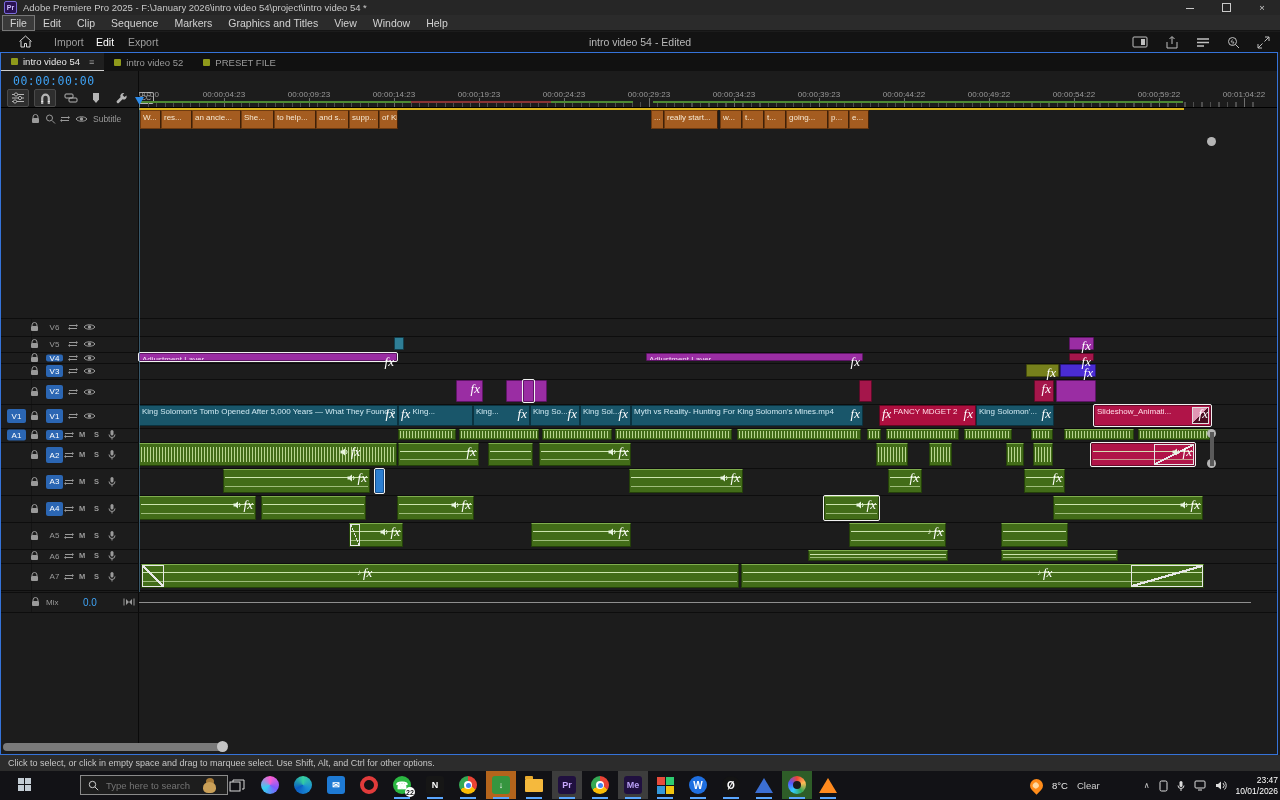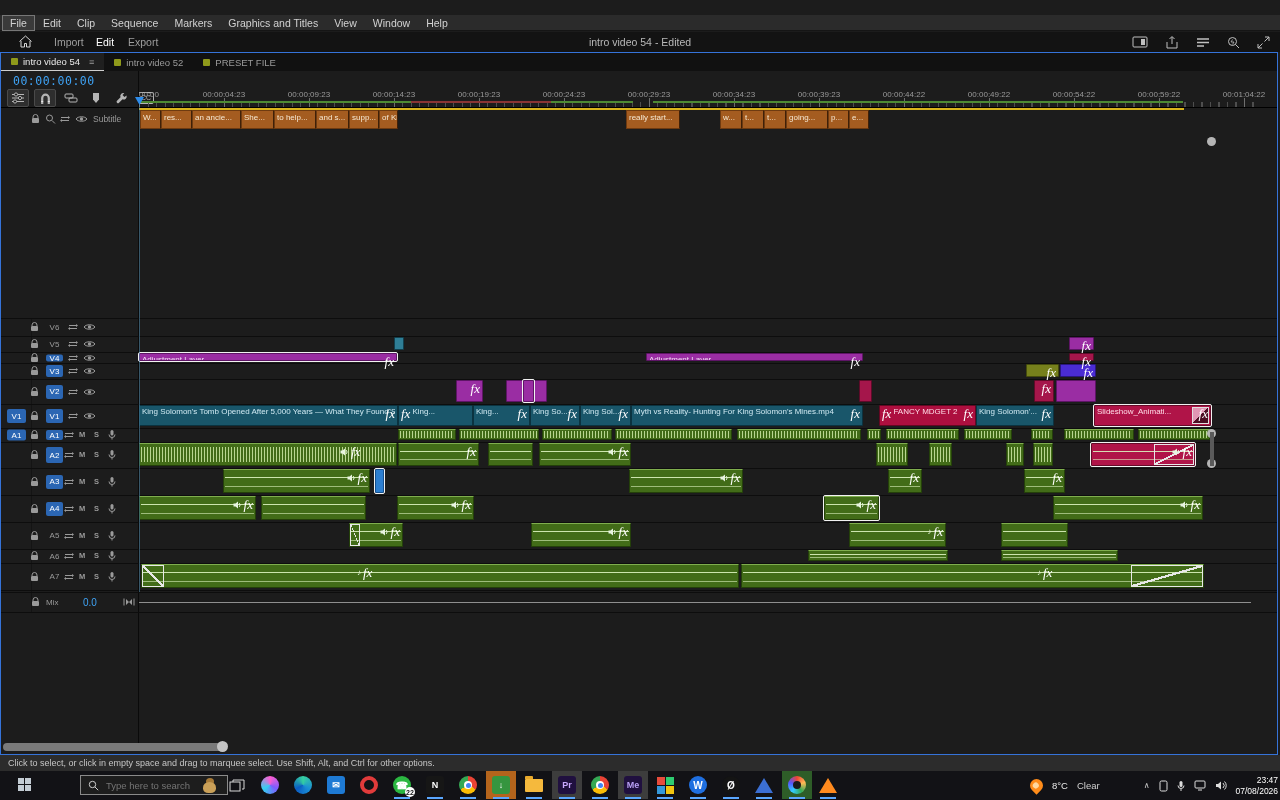--- a/index.html
+++ b/index.html
@@ -158,20 +158,33 @@
   #weather-ic{width:13px;height:13px;border-radius:50% 50% 50% 0;background:#ff8c1a;position:relative;transform:rotate(-45deg);}
   #weather-ic i{position:absolute;left:3px;top:3px;width:6px;height:6px;border-radius:50%;background:#ffd8a0;}
   .tray-ic{line-height:0;}
   #clock{text-align:right;font-size:8.5px;line-height:1.25;color:#fff;}
 </style>
 </head>
 <body>
 
 <div id="app">
 
+  <div id="titlebar">
+    <div id="pr-logo">Pr</div>
+    <span>Adobe Premiere Pro 2025 - F:\January 2026\intro video 54\project\intro video 54 *</span>
+    <div id="win-controls">
+      <span class="wc">
+          <span class="mn"></span>
+        </span>
+      <span class="wc">
+          <span class="sq"></span>
+        </span>
+      <span class="wc">×</span>
+    </div>
+  </div>
 
   <div id="menubar">
       <span class="menu-item first">File</span>
       <span class="menu-item">Edit</span>
       <span class="menu-item">Clip</span>
       <span class="menu-item">Sequence</span>
       <span class="menu-item">Markers</span>
       <span class="menu-item">Graphics and Titles</span>
       <span class="menu-item">View</span>
       <span class="menu-item">Window</span>
@@ -321,21 +334,21 @@
     <div id="subtitle-lane">
         <div class="subclip" style="left: 139px; width: 21px;"><span>W...</span></div>
         <div class="subclip" style="left: 160px; width: 31px;"><span>res...</span></div>
         <div class="subclip" style="left: 191px; width: 49px;"><span>an ancie...</span></div>
         <div class="subclip" style="left: 240px; width: 33px;"><span>She...</span></div>
         <div class="subclip" style="left: 273px; width: 42px;"><span>to help...</span></div>
         <div class="subclip" style="left: 315px; width: 33px;"><span>and s...</span></div>
         <div class="subclip" style="left: 348px; width: 30px;"><span>supp...</span></div>
         <div class="subclip" style="left: 378px; width: 19px;"><span>of Ki...</span></div>
         <div class="subclip" style="left: 650px; width: 13px;"><span>...</span></div>
-        <div class="subclip" style="left: 625px; width: 54px;"><span>really start...</span></div>
+        <div class="subclip" style="left: 663px; width: 54px;"><span>really start...</span></div>
         <div class="subclip" style="left: 719px; width: 22px;"><span>w...</span></div>
         <div class="subclip" style="left: 741px; width: 22px;"><span>t...</span></div>
         <div class="subclip" style="left: 763px; width: 22px;"><span>t...</span></div>
         <div class="subclip" style="left: 785px; width: 42px;"><span>going...</span></div>
         <div class="subclip" style="left: 827px; width: 21px;"><span>p...</span></div>
         <div class="subclip" style="left: 848px; width: 20px;"><span>e...</span></div>
       </div>
 
     <div id="vsep1"></div>
     <div id="vsep2"></div>
@@ -1122,18 +1135,18 @@
       <span class="tray-ic"><svg width="12" height="11" viewBox="0 0 12 11">
             <rect x="1" y="1" width="10" height="7" rx="1" fill="none" stroke="#ddd"></rect>
             <path d="M4 10h4" stroke="#ddd"></path>
           </svg></span>
       <span class="tray-ic"><svg width="12" height="11" viewBox="0 0 12 11">
             <path d="M1 4h2l3-2.5v8L3 7H1z" fill="#ddd"></path>
             <path d="M8 3a3.5 3.5 0 0 1 0 5M9.5 1.5a5.5 5.5 0 0 1 0 8" stroke="#ddd" fill="none"></path>
           </svg></span>
       <span id="clock">
         <span>23:47</span><br>
-        <span>07/08/2026</span>
+        <span>10/01/2026</span>
       </span>
 
     </div>
   </div>
 </div>
 
 </body></html>

